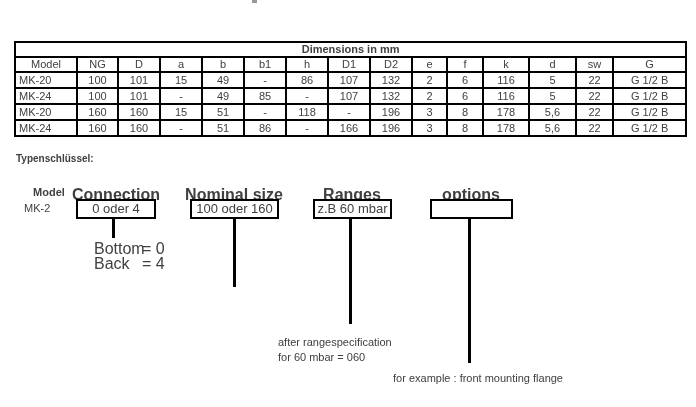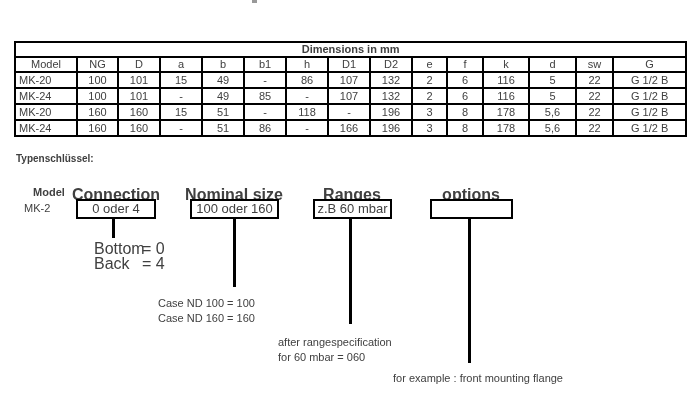--- a/index.html
+++ b/index.html
@@ -191,24 +191,20 @@
     </div>
     <div class="note-row">
       <span class="note-lbl">Back</span>
       <span>= 4</span>
     </div>
   </div>
 
   <div class="abs field-label" style="left:174px;top:186px;">Nominal size</div>
   <div class="abs keybox" style="left:190px;top:199px;width:85px;">100 oder 160</div>
   <div class="abs vline" style="left:233px;top:219px;height:68px;"></div>
-  <div class="abs" style="left:158px;top:296px;">
-    <div class="plain">Case ND 100 = 100</div>
-    <div class="plain">Case ND 160 = 160</div>
-  </div>
 
   <div class="abs field-label" style="left:292px;top:186px;">Ranges</div>
   <div class="abs keybox" style="left:313px;top:199px;width:75px;">z.B 60 mbar</div>
   <div class="abs vline" style="left:349px;top:219px;height:105px;"></div>
   <div class="abs" style="left:278px;top:335px;">
     <div class="plain">after rangespecification</div>
     <div class="plain">for 60 mbar = 060</div>
   </div>
 
   <div class="abs field-label" style="left:411px;top:186px;">options</div>

